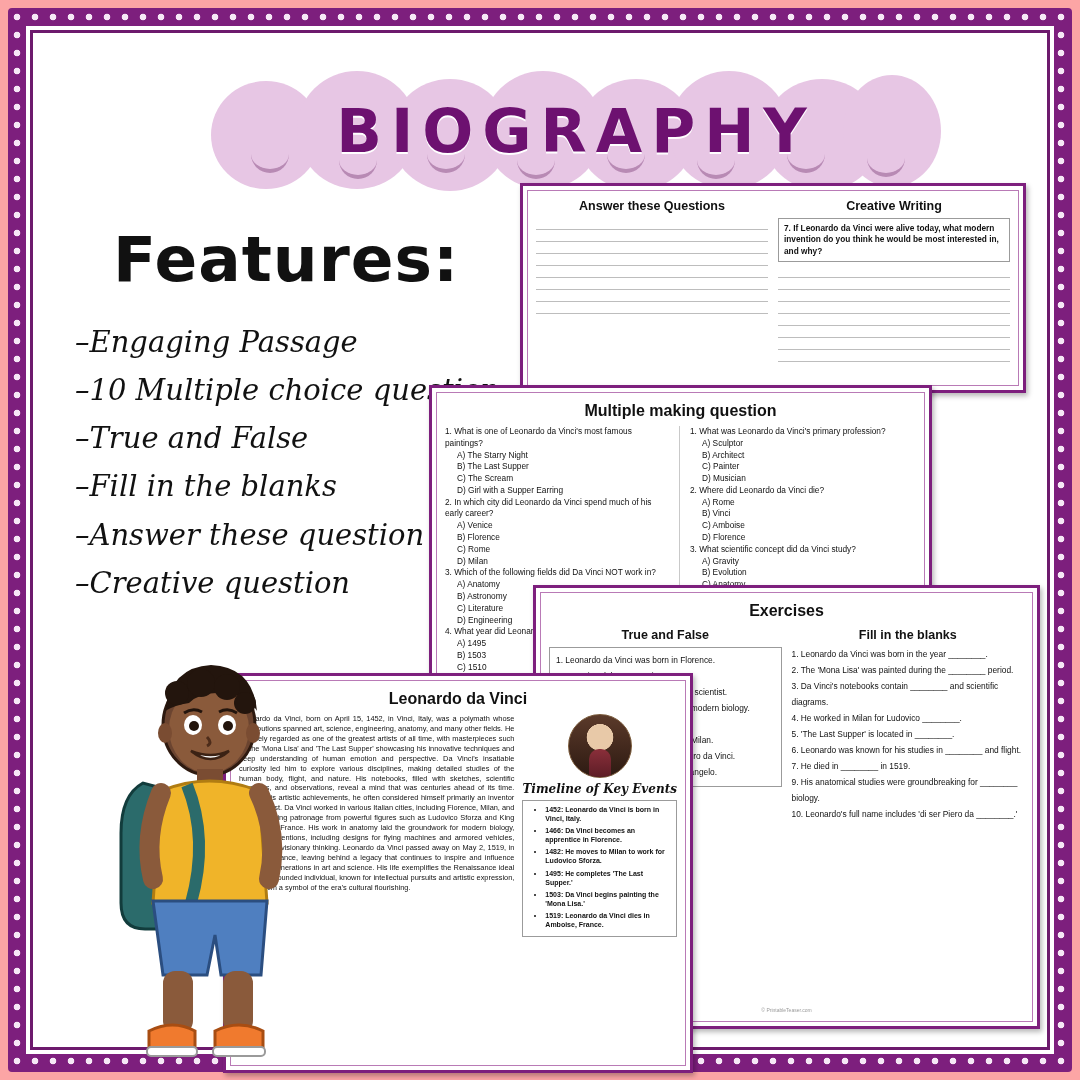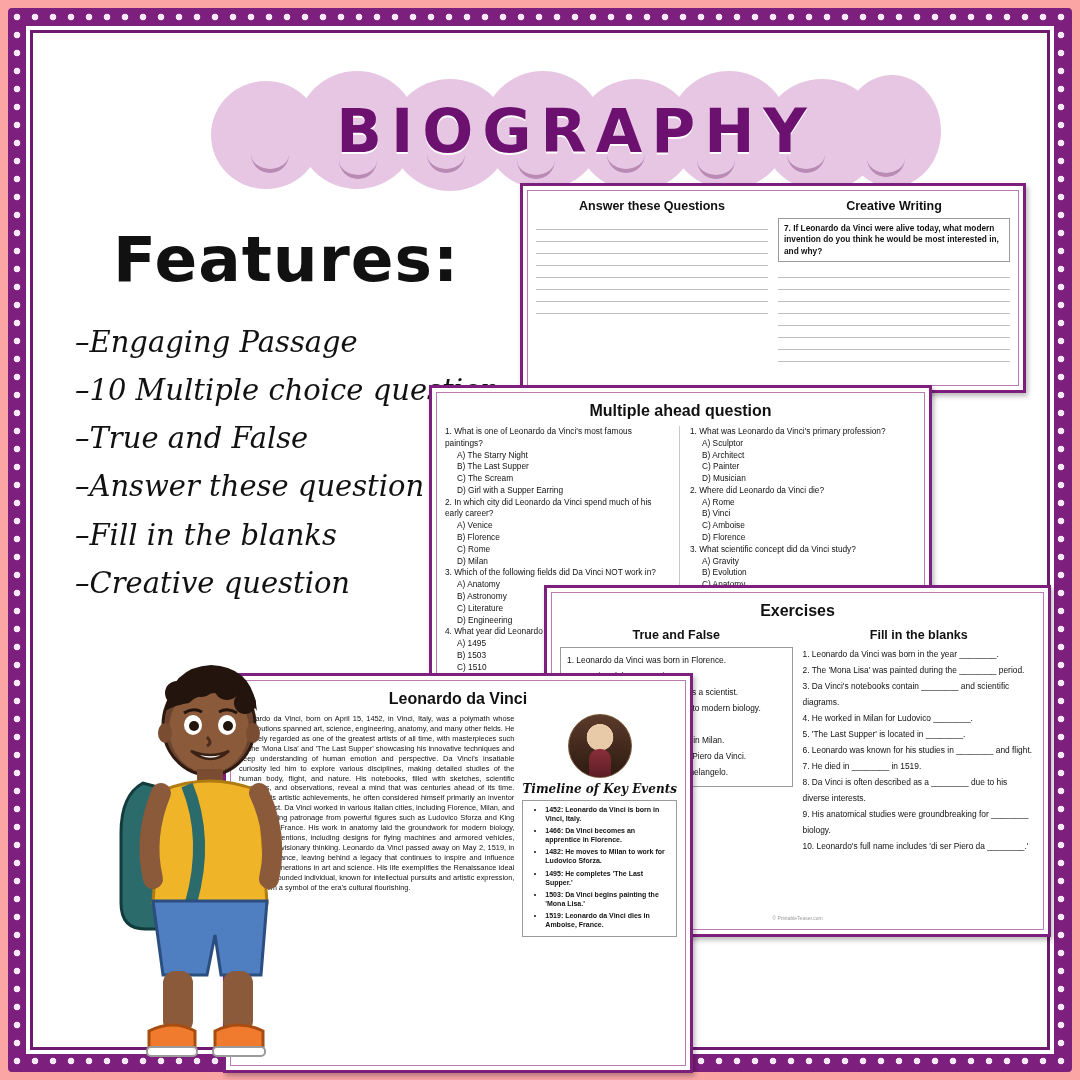--- a/index.html
+++ b/index.html
@@ -124,21 +124,21 @@
   .qlist .sub{padding-left:12px;}
   .rule{border-bottom:1px solid #bdbdbd;height:11px;}
   .rules{margin-top:4px;}
   .small-note{font-size:5px;color:#9a9a9a;text-align:center;}
 
   
   #sheet-answers{left:487px;top:150px;width:506px;height:210px;padding-left:16px;}
   
   #sheet-mcq{left:396px;top:352px;width:503px;height:340px;}
   
-  #sheet-exercises{left:511px;top:552px;width:507px;height:352px;}
+  #sheet-exercises{left:500px;top:552px;width:507px;height:444px;}
   
   #sheet-passage{left:190px;top:640px;width:470px;height:400px;}
 
   .passage-body{display:flex;gap:8px;}
   .passage-text{
     flex:1.78;font-size:7.4px;line-height:1.34;color:#111;text-align:justify;
   }
   .passage-side{flex:1;}
   .portrait{
     width:62px;height:62px;border-radius:50%;margin:0 auto 4px;
@@ -200,22 +200,22 @@
         <div class="blob-line" style="left:656px;top:84px;"></div>
       </div>
       <div class="title-text">BIOGRAPHY</div>
     </div>
 
     <div class="features-head">Features:</div>
     <div class="features-list">
       <div>–Engaging  Passage</div>
       <div>–10 Multiple choice question</div>
       <div>–True and False</div>
+      <div>–Fill in the blanks</div>
       <div>–Answer these question</div>
-      <div>–Fill in the blanks</div>
       <div> –Creative question</div>
     </div>
 
     <div class="sheet" id="sheet-answers">
       <div class="sheet-inner">
         <div class="col2">
           <div class="col">
             <div class="s-title">Answer these Questions</div>
             <div class="rules">
               <div class="rule"></div>
@@ -241,21 +241,21 @@
               <div class="rule"></div>
                 <div class="rule"></div>
             </div>
           </div>
         </div>
       </div>
     </div>
 
     <div class="sheet" id="sheet-mcq">
       <div class="sheet-inner">
-        <div class="s-title-lg">Multiple ahead question</div>
+        <div class="s-title-lg">Multiple making question</div>
         <div class="col2">
           <div class="col qlist" style="border-right:1px solid #c9c9c9;padding-right:8px;">
             <div>1. What is one of Leonardo da Vinci's most famous paintings?</div>
             <div class="sub">A) The Starry Night</div>
             <div class="sub">B) The Last Supper</div>
             <div class="sub">C) The Scream</div>
             <div class="sub">D) Girl with a Supper Earring</div>
             <div>2. In which city did Leonardo da Vinci spend much of his early career?</div>
             <div class="sub">A) Venice</div>
             <div class="sub">B) Florence</div>
@@ -313,21 +313,20 @@
           <div class="exer-col">
             <div class="s-title">Fill in the blanks</div>
             <div class="exer-item">
               <div>1. Leonardo da Vinci was born in the year ________.</div>
               <div>2. The 'Mona Lisa' was painted during the ________ period.</div>
               <div>3. Da Vinci's notebooks contain ________ and scientific diagrams.</div>
               <div>4. He worked in Milan for Ludovico ________.</div>
               <div>5. 'The Last Supper' is located in ________.</div>
               <div>6. Leonardo was known for his studies in ________ and flight.</div>
               <div>7. He died in ________ in 1519.</div>
-              <div>8. Da Vinci is often described as a ________ due to his diverse interests.</div>
               <div>9. His anatomical studies were groundbreaking for ________ biology.</div>
               <div>10. Leonardo's full name includes 'di ser Piero da ________.'</div>
             </div>
           </div>
         </div>
         <div class="small-note" style="position:absolute;left:0;right:0;bottom:8px;">© PrintableTeaser.com</div>
       </div>
     </div>
 
     <div class="sheet" id="sheet-passage">

